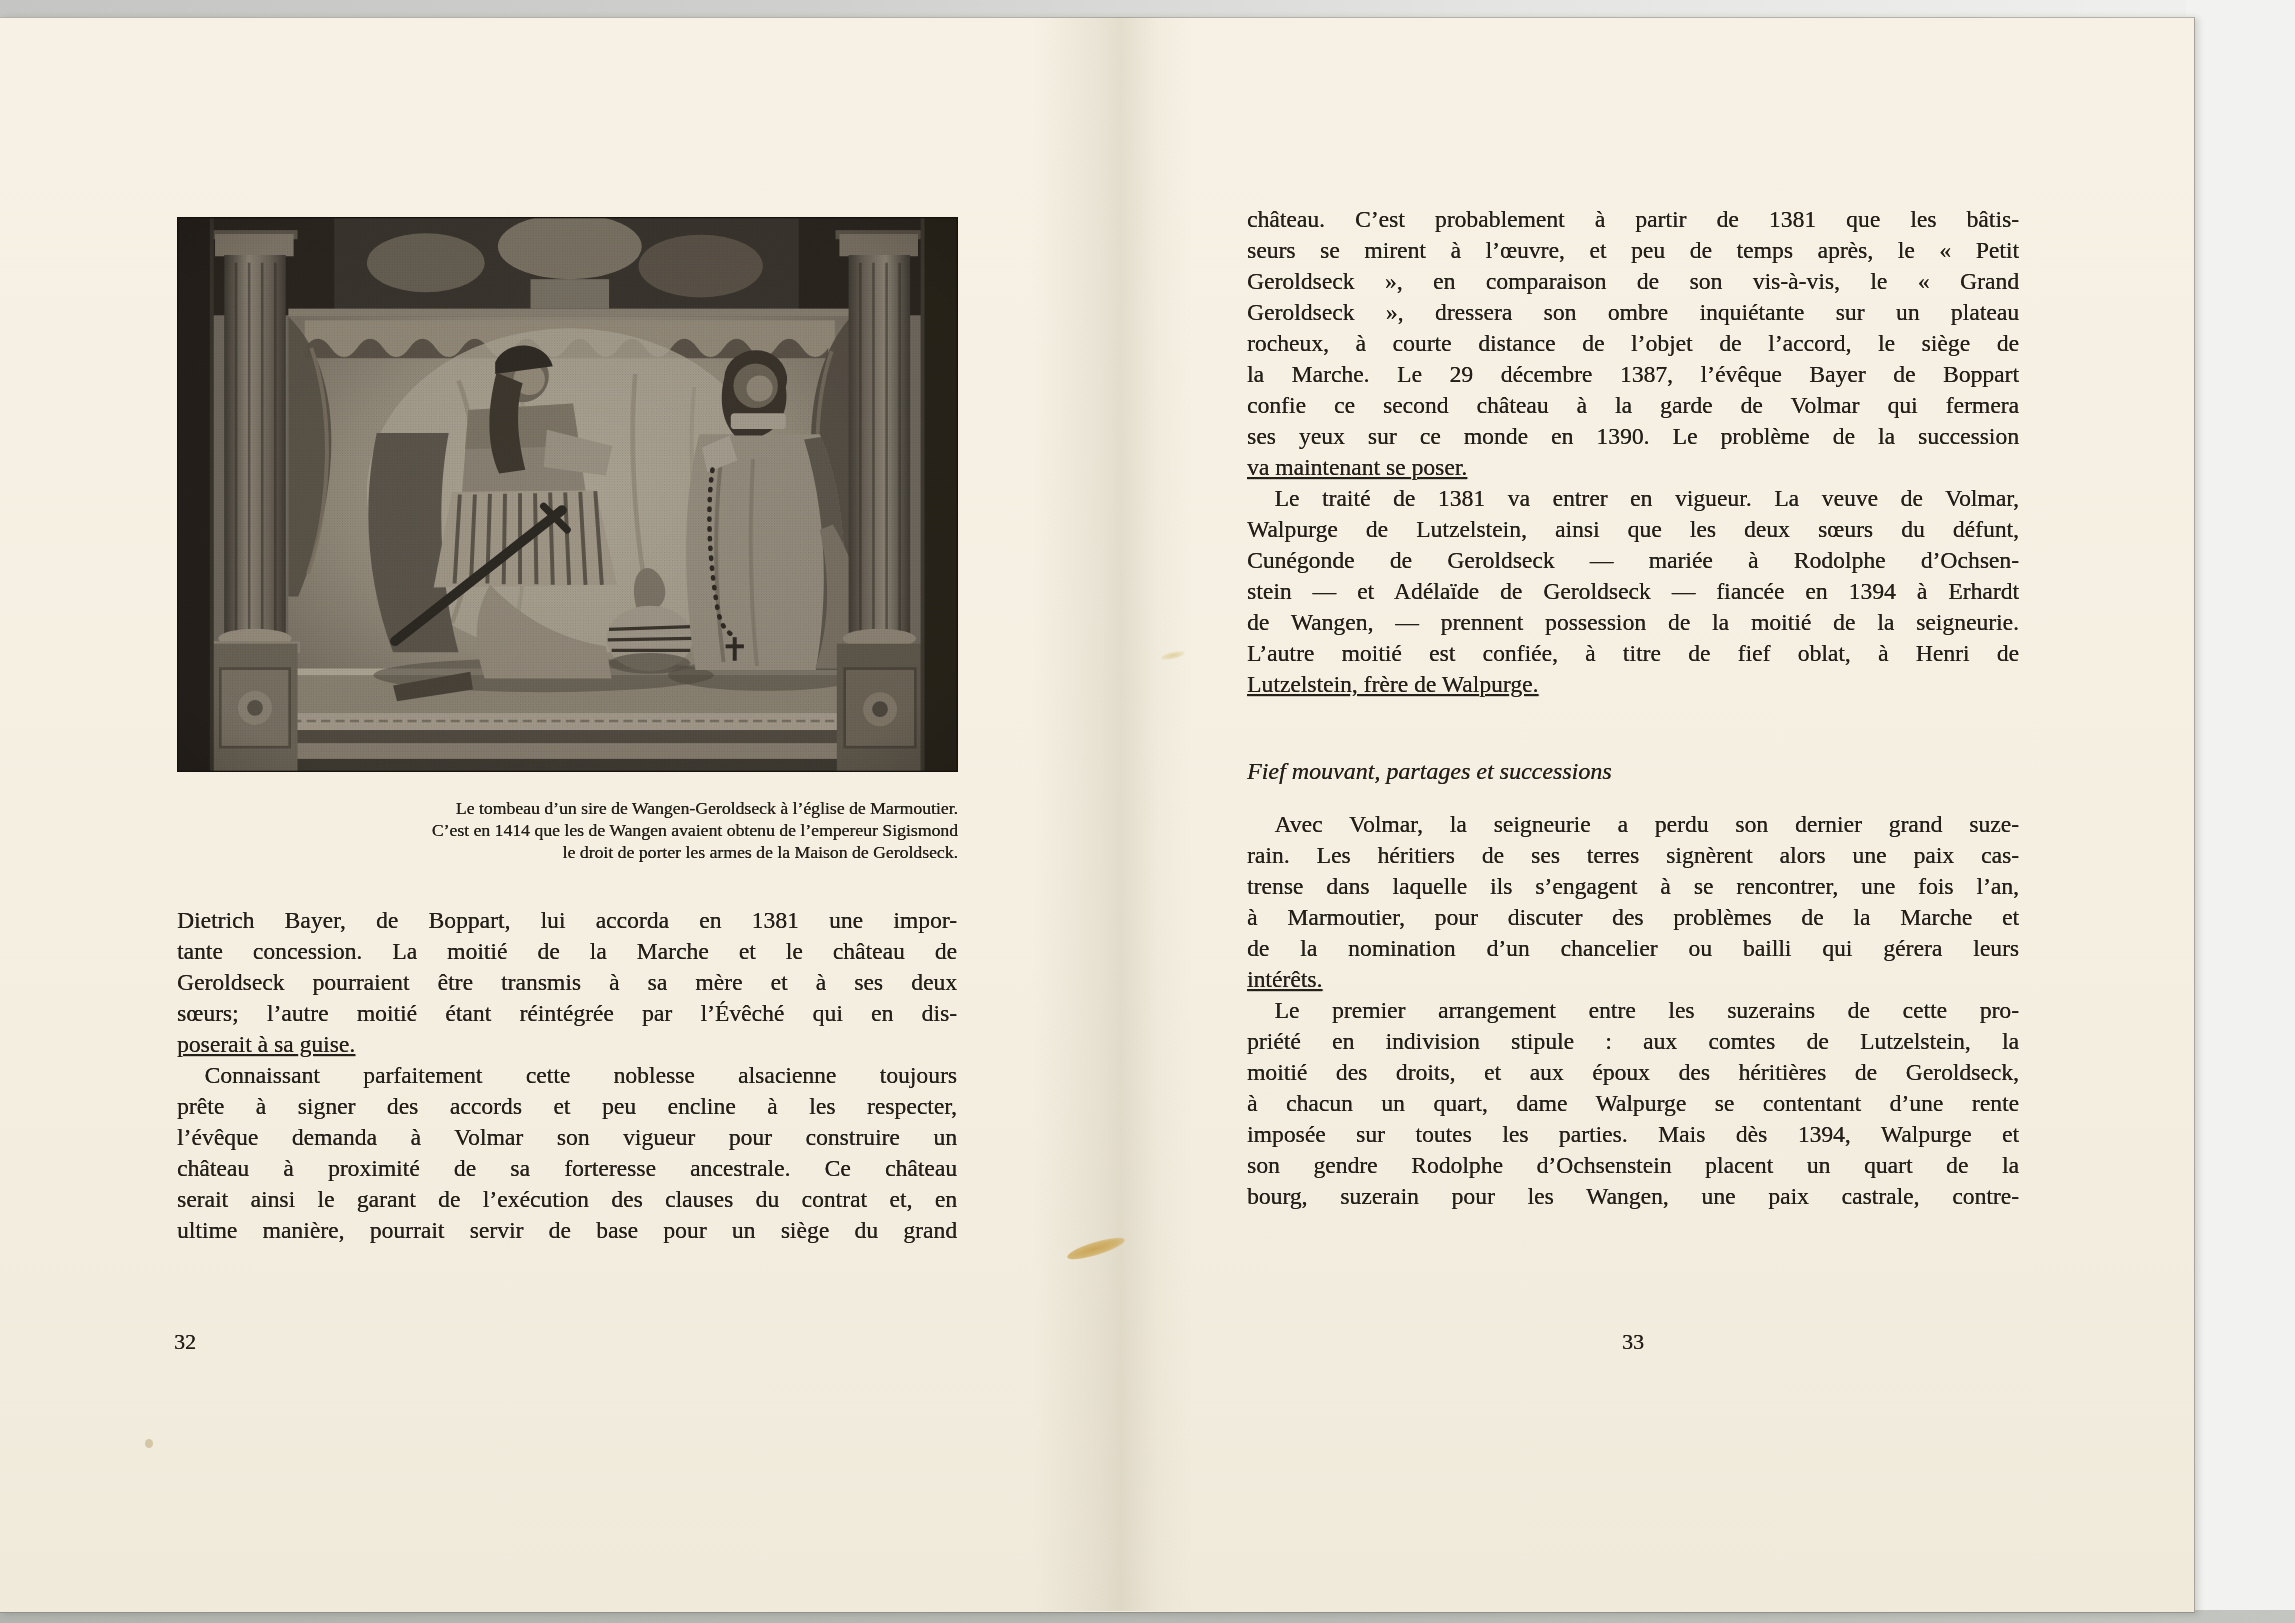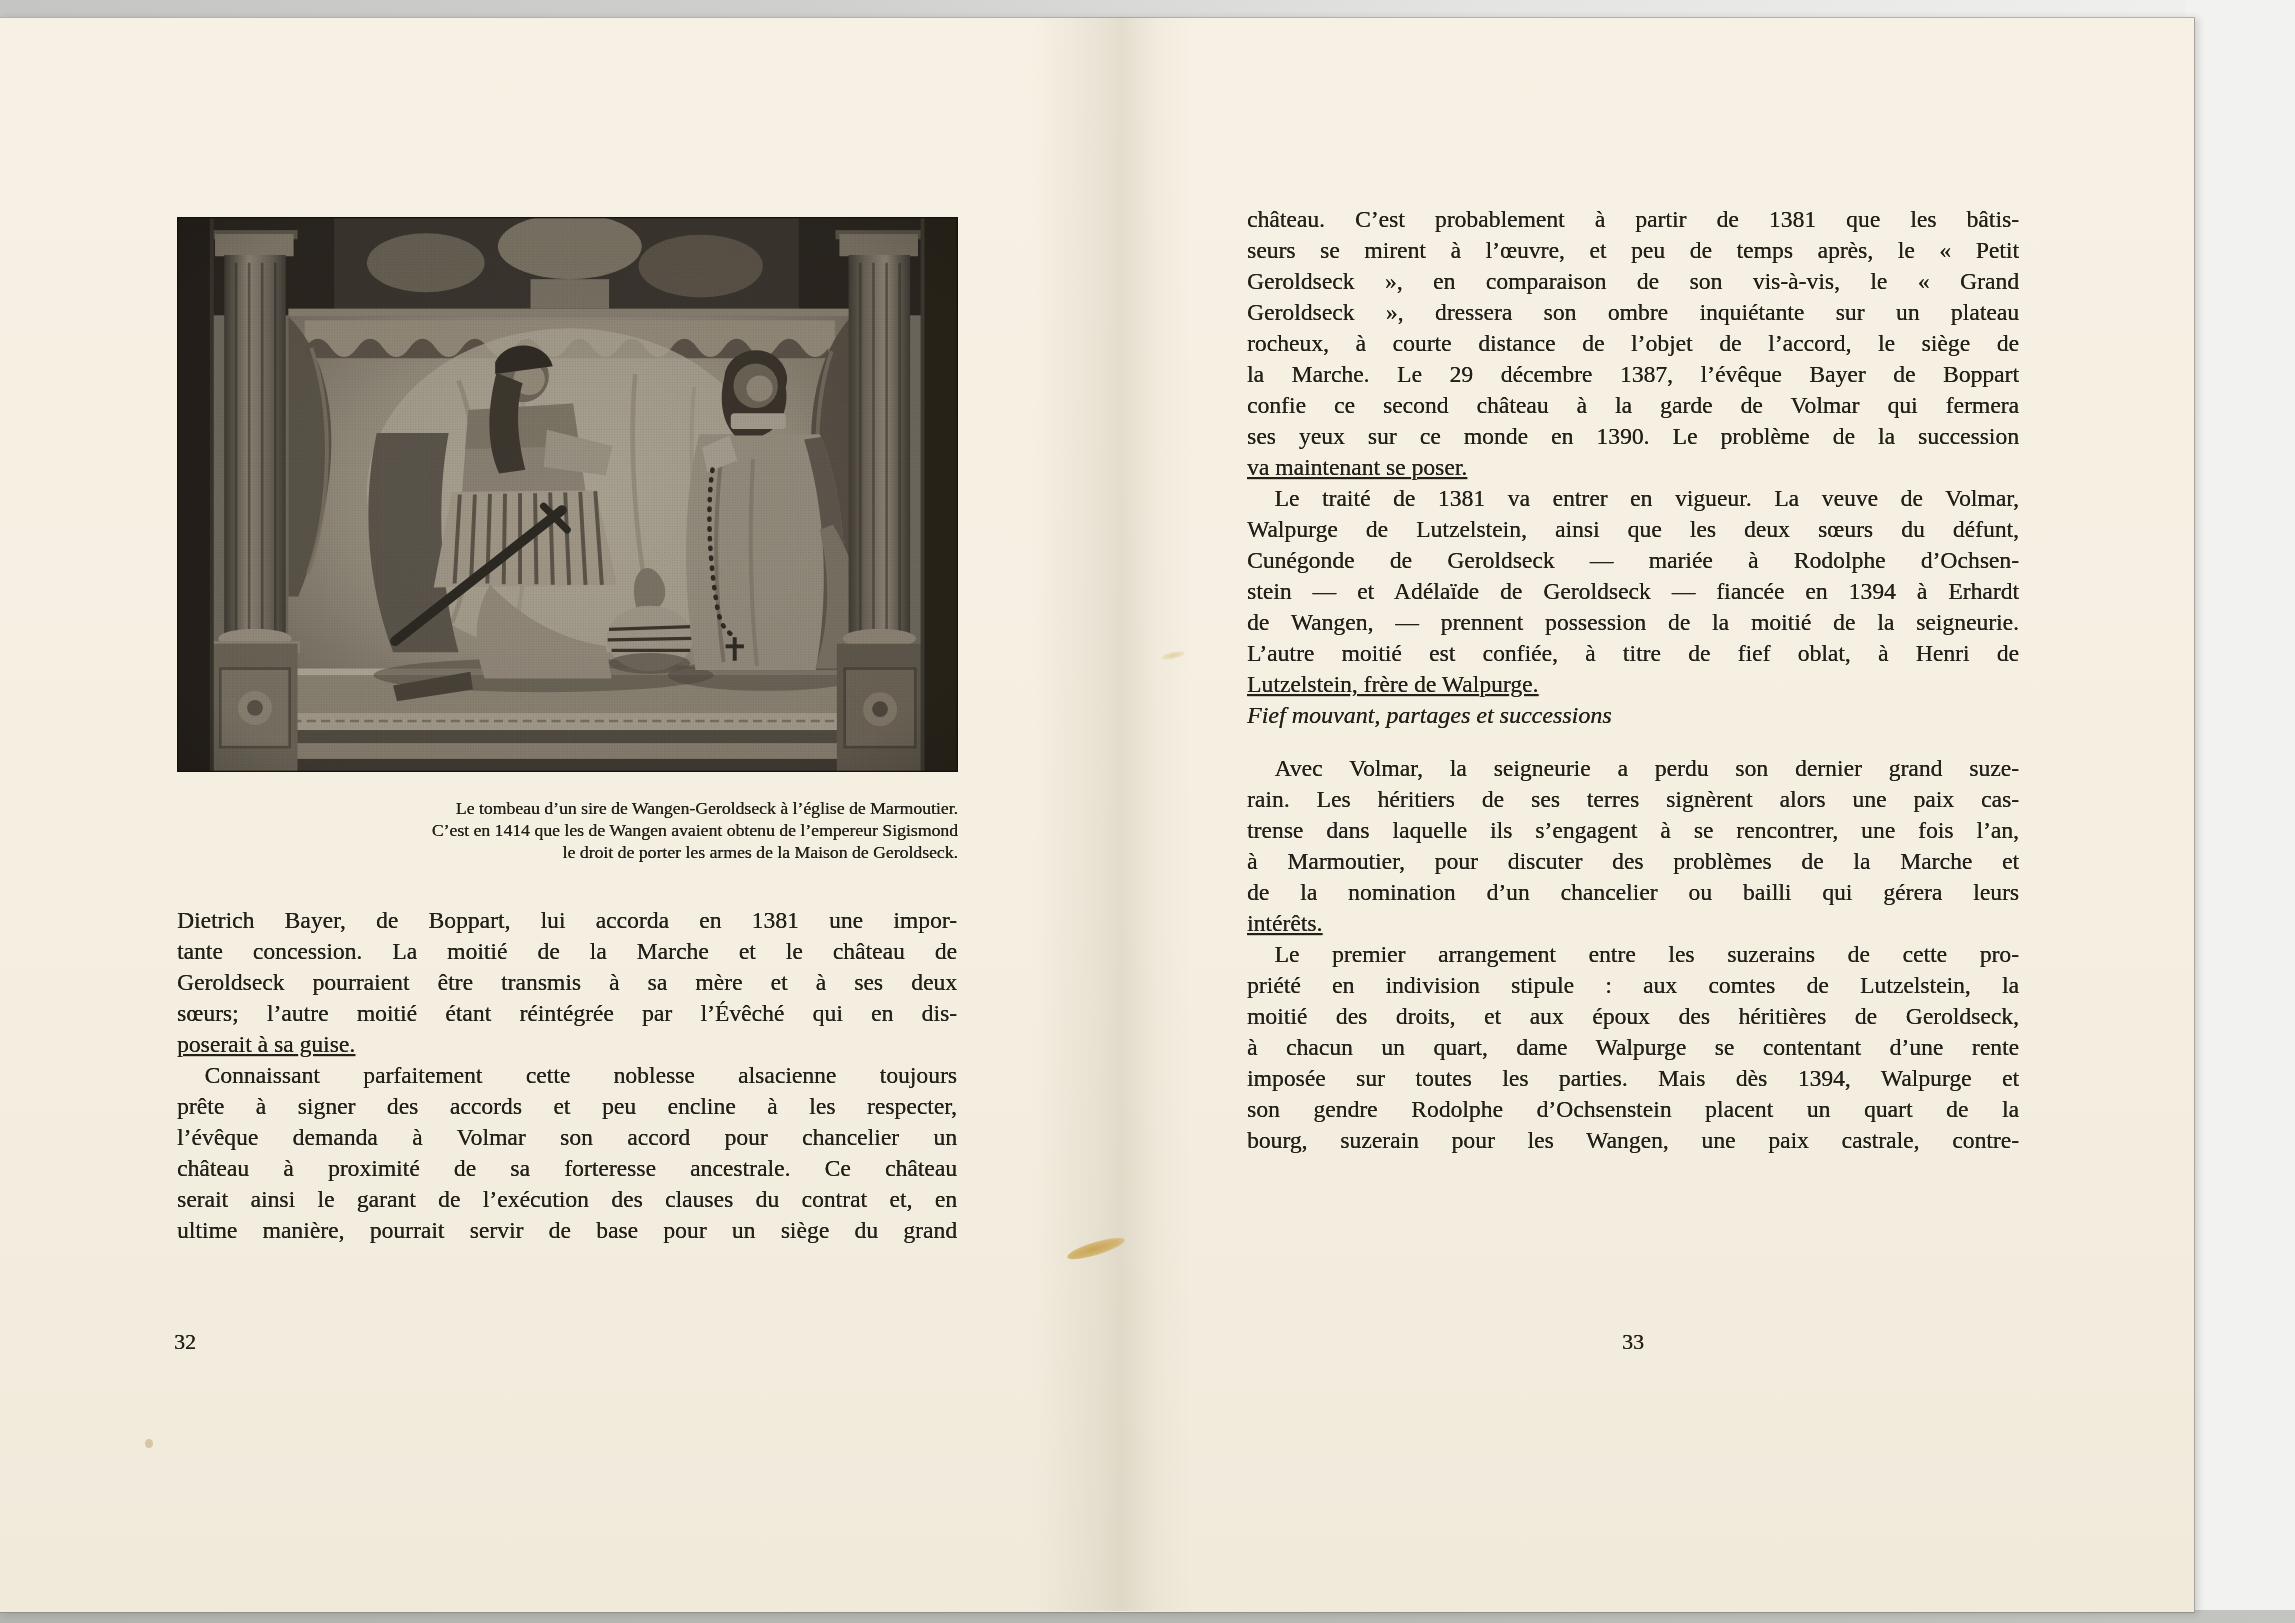--- a/index.html
+++ b/index.html
@@ -69,21 +69,21 @@
     text-shadow:0.2px 0.2px 0 currentColor;
     overflow:hidden;white-space:normal;
   }
   .tline.endline{text-align-last:left;text-decoration:underline;}
   .tline.indent{text-indent:27.5px;}
 
   .section-heading{
     font-style:italic;
     font-size:24px;
     height:31px;line-height:31px;
-    margin-bottom:21.6px;
+    margin-top:56px;margin-bottom:21.6px;
     text-align:left;
     text-shadow:0.2px 0.2px 0 currentColor;
   }
 
   .pagenum{font-size:22px;line-height:26px;text-shadow:0.2px 0.2px 0 currentColor;}
   .pagenum-left{left:174px;top:1329px;width:131px;text-align:left;}
   .pagenum-right{left:1247px;top:1329px;width:772px;text-align:center;}
 
   
   .stain1{
@@ -281,21 +281,21 @@
     <div class="para">
       <div class="tline">Dietrich Bayer, de Boppart, lui accorda en 1381 une impor-</div>
       <div class="tline">tante concession. La moitié de la Marche et le château de</div>
       <div class="tline">Geroldseck pourraient être transmis à sa mère et à ses deux</div>
       <div class="tline">sœurs; l’autre moitié étant réintégrée par l’Évêché qui en dis-</div>
       <div class="tline endline">poserait à sa guise.</div>
     </div>
     <div class="para">
       <div class="tline indent">Connaissant parfaitement cette noblesse alsacienne toujours</div>
       <div class="tline">prête à signer des accords et peu encline à les respecter,</div>
-      <div class="tline">l’évêque demanda à Volmar son accord pour chancelier un</div>
+      <div class="tline">l’évêque demanda à Volmar son vigueur pour construire un</div>
       <div class="tline">château à proximité de sa forteresse ancestrale. Ce château</div>
       <div class="tline">serait ainsi le garant de l’exécution des clauses du contrat et, en</div>
       <div class="tline">ultime manière, pourrait servir de base pour un siège du grand</div>
     </div>
   </div>
 
 <div class="abs pagenum pagenum-left">32</div>
 
 <div class="abs textcol right-col">
   <div>

